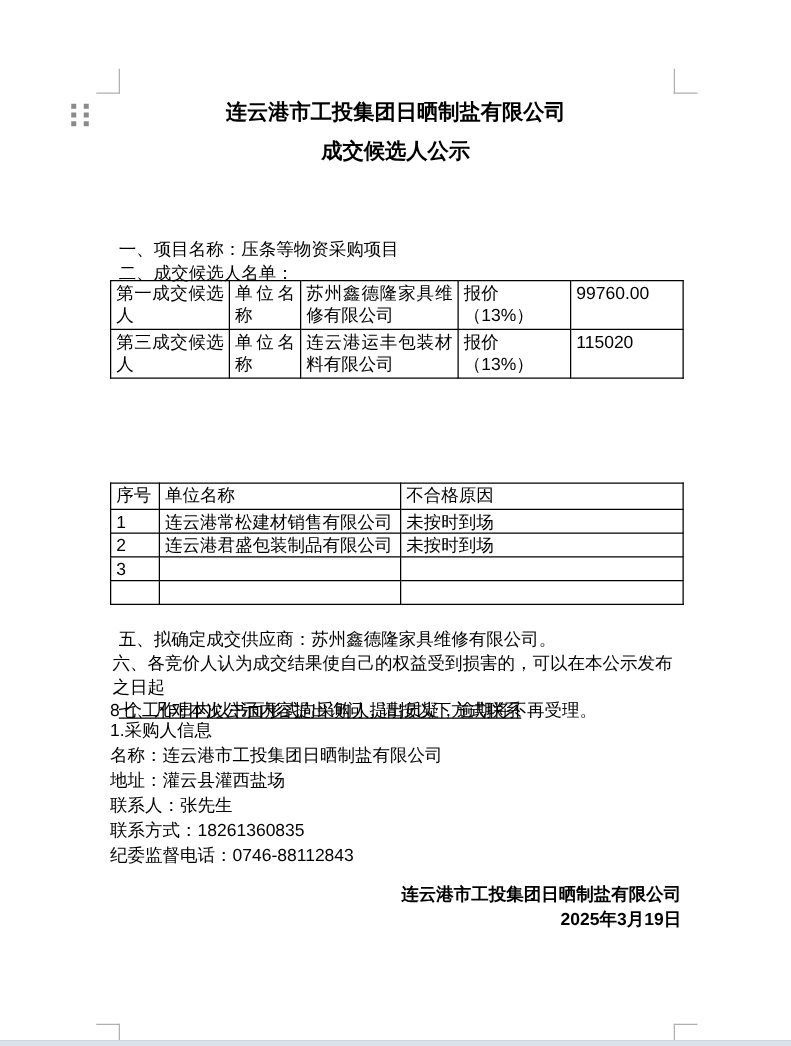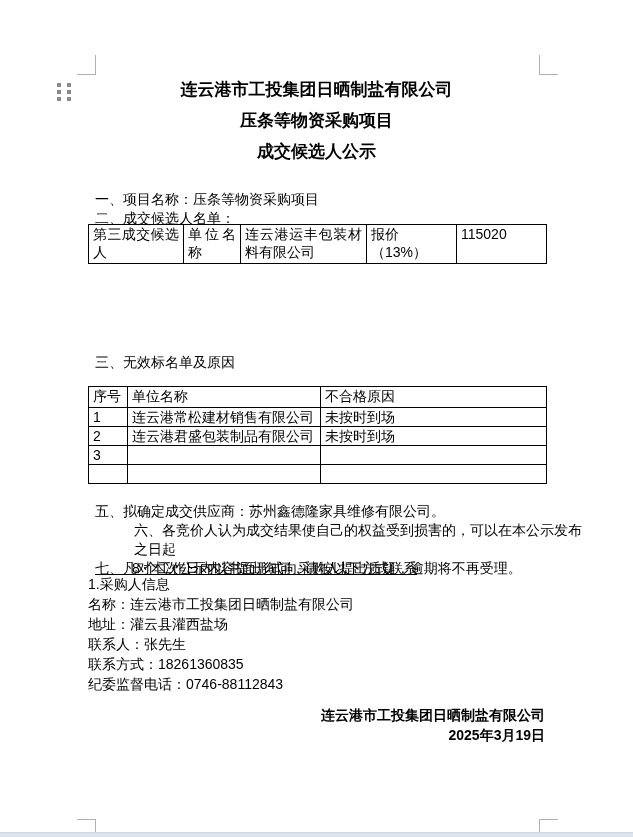--- a/index.html
+++ b/index.html
@@ -16,21 +16,21 @@
   .crop{position:absolute;width:18px;}
   .crop-tl{left:77px;top:55px;height:19px;border-right:1px solid #b0b0b0;border-bottom:1px solid #b0b0b0;}
   .crop-tr{left:539px;top:55px;height:19px;border-left:1px solid #b0b0b0;border-bottom:1px solid #b0b0b0;}
   .crop-bl{left:77px;top:819px;height:14px;border-right:1px solid #b0b0b0;border-top:1px solid #b0b0b0;}
   .crop-br{left:539px;top:819px;height:14px;border-left:1px solid #b0b0b0;border-top:1px solid #b0b0b0;}
   
   .title{position:absolute;top:74px;left:0;width:633px;text-align:center;
          font-size:17px;font-weight:bold;line-height:31px;}
   
   .ln{position:absolute;font-size:14px;line-height:19px;white-space:nowrap;}
-  .wrapblock{position:absolute;font-size:14px;line-height:19px;margin-left:44px;}
+  .wrapblock{position:absolute;font-size:14px;line-height:19px;}
   
   table{border-collapse:collapse;position:absolute;table-layout:fixed;}
   td,th{border:1px solid #000;font-size:14px;line-height:18px;
         padding:0 4px;vertical-align:top;font-weight:normal;text-align:left;
         overflow:hidden;}
   .t1{left:88px;top:224px;width:458px;}
   .t1 tr{height:39px;}
   .t1 .jz{word-break:break-all;text-align:justify;text-justify:inter-character;}
   .t2{left:88px;top:386px;width:458px;}
   .t2 tr{height:19px;}
@@ -57,47 +57,52 @@
       <span></span>
       <span></span>
   </div>
   <div class="crop crop-tl"></div>
   <div class="crop crop-tr"></div>
   <div class="crop crop-bl"></div>
   <div class="crop crop-br"></div>
 
   <div class="title">
     <div>连云港市工投集团日晒制盐有限公司</div>
-    <div>压条等物资采购项目</div>
     <div>成交候选人公示</div>
   </div>
 
   <div class="ln" style="left:95px;top:190px;">一、项目名称：压条等物资采购项目</div>
   <div class="ln" style="left:95px;top:209px;">二、成交候选人名单：</div>
 
   <table class="t1">
     <colgroup>
         <col style="width:95px">
         <col style="width:57px">
         <col style="width:126px">
         <col style="width:90px">
         <col style="width:90px">
       </colgroup>
     <tbody>
+        <tr>
+      <td class="jz">第一成交候选人</td>
+      <td class="jz">单位名称</td>
+      <td class="jz">苏州鑫德隆家具维修有限公司</td>
+      <td>报价（13%）</td>
+      <td>99760.00</td>
+    </tr>
     <tr>
       <td class="jz">第三成交候选人</td>
       <td class="jz">单位名称</td>
       <td class="jz">连云港运丰包装材料有限公司</td>
       <td>报价（13%）</td>
       <td>115020</td>
     </tr>
   </tbody>
     </table>
 
-  <div class="ln" style="left:95px;top:353px;">三、无效标名单及原因</div>
 
   <table class="t2">
     <colgroup>
         <col style="width:39px">
         <col style="width:193px">
         <col style="width:226px">
       </colgroup>
     <tbody>
         <tr class="hdr">
       <td>序号</td>

